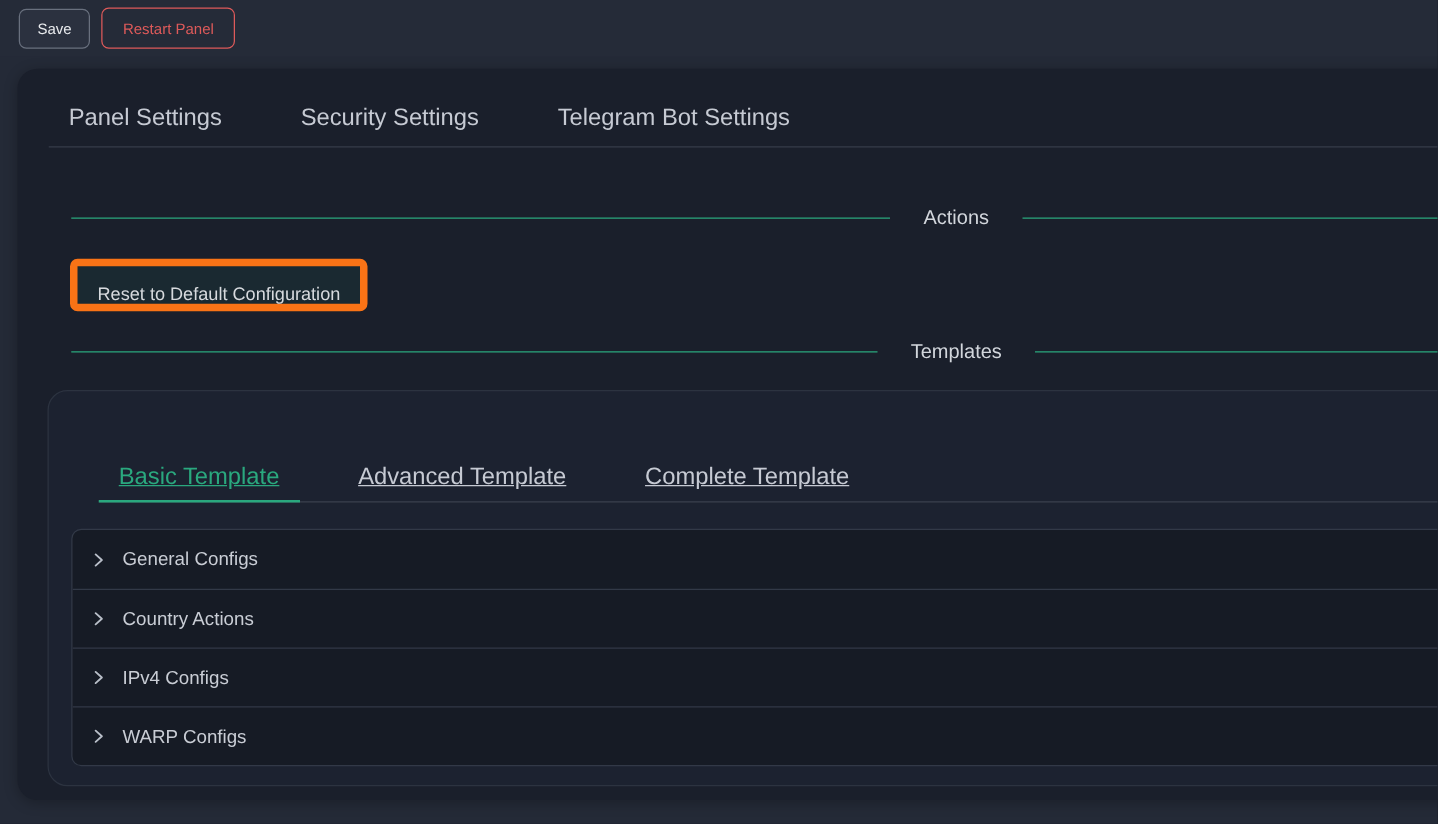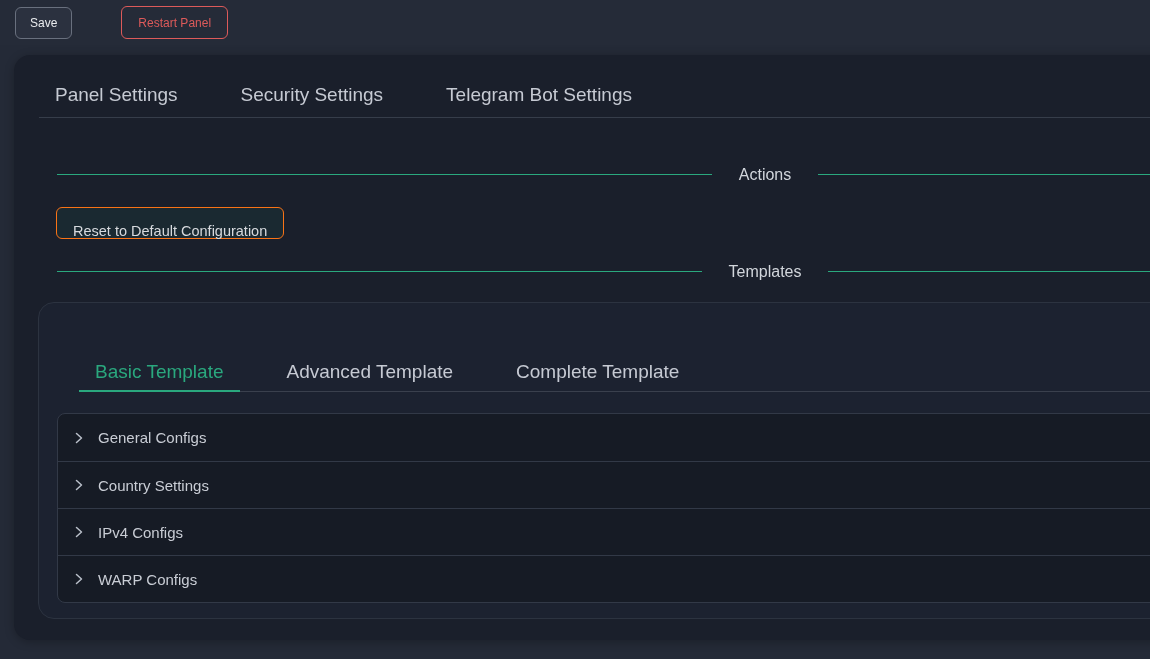--- a/index.html
+++ b/index.html
@@ -20,21 +20,21 @@
   .btn {
     border-radius:6px; font-size:12px; cursor:pointer;
     font-family:"Liberation Sans", sans-serif;
   }
   .btn-save {
     height:32px; padding:0 14px;
     background:#2b313f; border:1px solid #69707e; color:#e9ebee;
   }
   .btn-restart {
     height:33px; padding:0 16px;
-    background:transparent; border:1px solid #dd5a5a; color:#dd5a5a;margin-left:40px;
+    background:transparent; border:1px solid #dd5a5a; color:#dd5a5a;
   }
 
   
   .outer-card {
     position:absolute; left:14px; top:55px;
     width:1502px; height:585px;
     background:#1a1f2b; border-radius:16px;
     box-shadow:0 2px 10px rgba(0,0,0,0.25);
   }
 
@@ -57,32 +57,32 @@
   .divider::before, .divider::after { content:""; flex:1; height:1px; background:#2aa87e; }
   .divider-label {
     padding:0 27px; color:#d2d6dc; font-size:16px; line-height:19px; white-space:nowrap;
   }
   .divider-actions { margin-top:47px; }
   .divider-templates { margin-top:23px; }
 
   
   .reset-btn {
     display:block; margin:23px 0 0 42px; height:31px; padding:15px 16px;
-    background:rgba(42,168,126,0.08); border:1px solid #f97316; border-radius:6px;
+    background:rgba(42,168,126,0.08); border:6px solid #f97316; border-radius:6px;
     color:#d7dade; font-size:14.5px; cursor:pointer;
     font-family:"Liberation Sans", sans-serif;
   }
 
   
   .inner-card {
     margin:21px 24px 0; height:317px;
     background:#1c2230; border:1px solid #2c3340; border-radius:16px;
   }
   .inner-tabs { margin-left:40px; padding-top:44px; border-bottom:1px solid #3a404d; }
-  .inner-tabs .tab { padding:15px 16px 10px; }
+  .inner-tabs .tab { padding:15px 16px 10px;text-decoration:underline; }
 
   
   .collapse {
     margin:21px 18px 0;
     background:#161b25; border:1px solid #323947; border-radius:8px;
     overflow:hidden;
   }
   .collapse-item {
     height:47px; display:flex; align-items:center;
     padding:0 14px; gap:12px; cursor:pointer;
@@ -135,21 +135,21 @@
         </span>
         <span class="collapse-label">General Configs</span>
       </div>
 
       <div class="collapse-item">
         <span class="chevron">
           <svg viewBox="0 0 14 14" width="14" height="14">
               <path d="M4.5 2.5 L9.5 7 L4.5 11.5" fill="none" stroke="#b9bfc9" stroke-width="1.5" stroke-linecap="round" stroke-linejoin="round"></path>
             </svg>
         </span>
-        <span class="collapse-label">Country Settings</span>
+        <span class="collapse-label">Country Actions</span>
       </div>
 
       <div class="collapse-item">
         <span class="chevron">
           <svg viewBox="0 0 14 14" width="14" height="14">
               <path d="M4.5 2.5 L9.5 7 L4.5 11.5" fill="none" stroke="#b9bfc9" stroke-width="1.5" stroke-linecap="round" stroke-linejoin="round"></path>
             </svg>
         </span>
         <span class="collapse-label">IPv4 Configs</span>
       </div>

